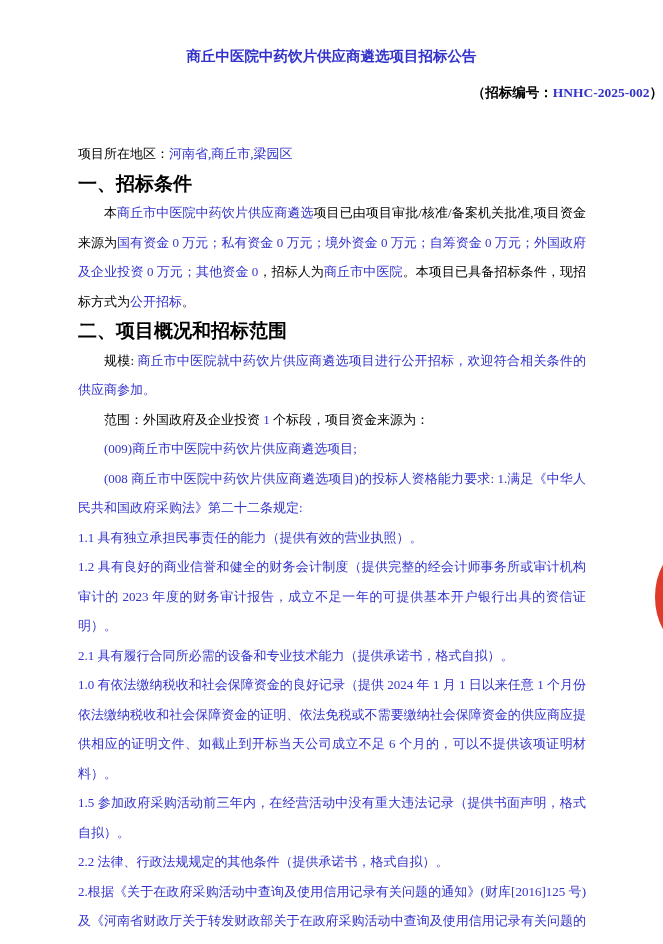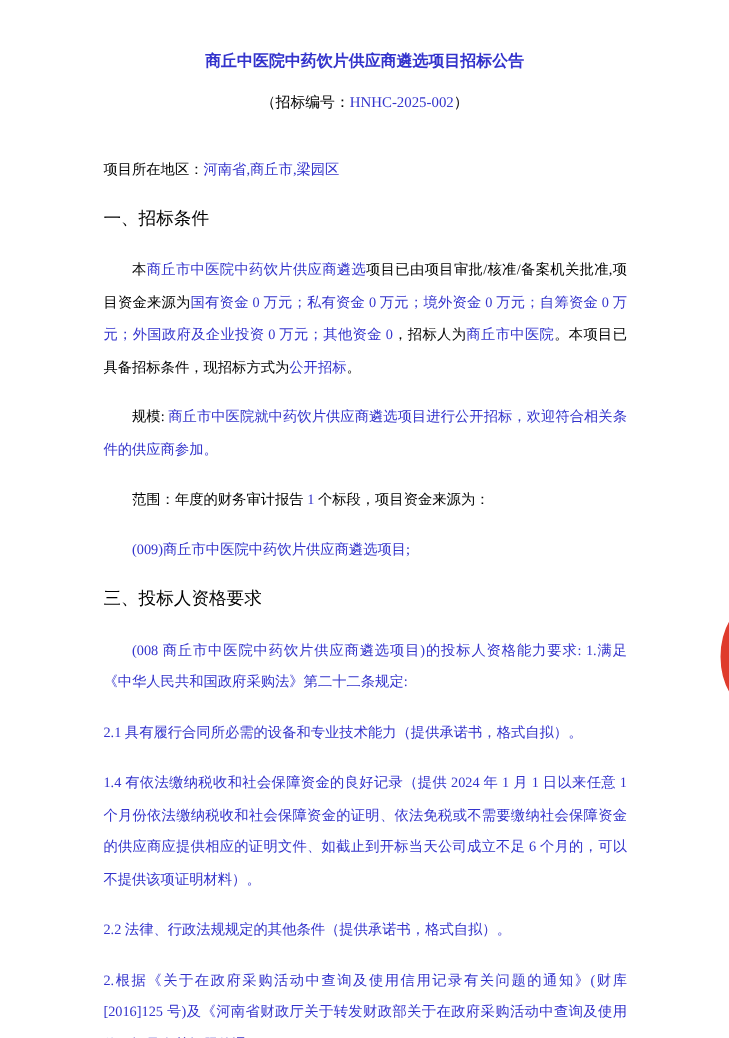--- a/index.html
+++ b/index.html
@@ -16,35 +16,35 @@
     margin: 0;
     padding-top: 46px;
     text-align: center;
     font-size: 14.5px;
     font-weight: bold;
     line-height: 20px;
     color: #3333CC;
   }
   .doc-subtitle {
     margin: 18px 0 0 0;
-    text-align: center;
+    text-align: right;
     font-size: 13.5px;
-    font-weight: normal;
+    font-weight: bold;
     line-height: 18px;
   }
   .doc-body {
     margin: 37px 77px 0 78px;
     font-size: 13px;
     line-height: 29.5px;
     text-align: justify;
   }
-  .doc-body p, .doc-body h2 { margin: 16px; padding: 0; }
+  .doc-body p, .doc-body h2 { margin: 0; padding: 0; }
   .doc-heading {
-    font-size: 16px;
-    font-weight: normal;
+    font-size: 19px;
+    font-weight: bold;
     color: #000000;
   }
   .doc-para { font-weight: normal; }
   .indent { text-indent: 2em; }
   .blue { color: #3333CC; }
   .black { color: #000000; }
   .seal-arc {
     position: absolute;
     left: 655px;
     top: 529px;
@@ -60,25 +60,28 @@
 
 <div class="page">
   <h1 class="doc-title">商丘中医院中药饮片供应商遴选项目招标公告</h1>
 
   <p class="doc-subtitle"><span class="black">（招标编号：</span><span class="blue">HNHC-2025-002</span><span class="black">）</span></p>
 
   <div class="doc-body">
       <p class="doc-para"><span class="black">项目所在地区：</span><span class="blue">河南省,商丘市,梁园区</span></p>
       <h2 class="doc-heading"><span class="black">一、招标条件</span></h2>
       <p class="doc-para indent"><span class="black">本</span><span class="blue">商丘市中医院中药饮片供应商遴选</span><span class="black">项目已由项目审批/核准/备案机关批准,项目资金来源为</span><span class="blue">国有资金 0 万元；私有资金 0 万元；境外资金 0 万元；自筹资金 0 万元；外国政府及企业投资 0 万元；其他资金 0</span><span class="black">，招标人为</span><span class="blue">商丘市中医院</span><span class="black">。本项目已具备招标条件，现招标方式为</span><span class="blue">公开招标</span><span class="black">。</span></p>
+      <h2 class="doc-heading"><span class="black">二、项目概况和招标范围</span></h2>
       <p class="doc-para indent"><span class="black">规模: </span><span class="blue">商丘市中医院就中药饮片供应商遴选项目进行公开招标，欢迎符合相关条件的供应商参加。</span></p>
-      <p class="doc-para indent"><span class="black">范围：年度的财务审计报告 </span><span class="blue">1</span><span class="black"> 个标段，项目资金来源为：</span></p>
+      <p class="doc-para indent"><span class="black">范围：外国政府及企业投资 </span><span class="blue">1</span><span class="black"> 个标段，项目资金来源为：</span></p>
       <p class="doc-para indent"><span class="blue">(009)商丘市中医院中药饮片供应商遴选项目;</span></p>
-      <h2 class="doc-heading"><span class="black">三、投标人资格要求</span></h2>
       <p class="doc-para indent"><span class="blue">(008 商丘市中医院中药饮片供应商遴选项目)的投标人资格能力要求: 1.满足《中华人民共和国政府采购法》第二十二条规定:</span></p>
+      <p class="doc-para"><span class="blue">1.1 具有独立承担民事责任的能力（提供有效的营业执照）。</span></p>
+      <p class="doc-para"><span class="blue">1.2 具有良好的商业信誉和健全的财务会计制度（提供完整的经会计师事务所或审计机构审计的 2023 年度的财务审计报告，成立不足一年的可提供基本开户银行出具的资信证明）。</span></p>
       <p class="doc-para"><span class="blue">2.1 具有履行合同所必需的设备和专业技术能力（提供承诺书，格式自拟）。</span></p>
-      <p class="doc-para"><span class="blue">1.4 有依法缴纳税收和社会保障资金的良好记录（提供 2024 年 1 月 1 日以来任意 1 个月份依法缴纳税收和社会保障资金的证明、依法免税或不需要缴纳社会保障资金的供应商应提供相应的证明文件、如截止到开标当天公司成立不足 6 个月的，可以不提供该项证明材料）。</span></p>
+      <p class="doc-para"><span class="blue">1.0 有依法缴纳税收和社会保障资金的良好记录（提供 2024 年 1 月 1 日以来任意 1 个月份依法缴纳税收和社会保障资金的证明、依法免税或不需要缴纳社会保障资金的供应商应提供相应的证明文件、如截止到开标当天公司成立不足 6 个月的，可以不提供该项证明材料）。</span></p>
+      <p class="doc-para"><span class="blue">1.5 参加政府采购活动前三年内，在经营活动中没有重大违法记录（提供书面声明，格式自拟）。</span></p>
       <p class="doc-para"><span class="blue">2.2 法律、行政法规规定的其他条件（提供承诺书，格式自拟）。</span></p>
       <p class="doc-para"><span class="blue">2.根据《关于在政府采购活动中查询及使用信用记录有关问题的通知》(财库[2016]125 号)及《河南省财政厅关于转发财政部关于在政府采购活动中查询及使用信用记录有关问题的通</span></p>
     </div>
 
   <div class="seal-arc"></div>
 </div>
 
 </body></html>

